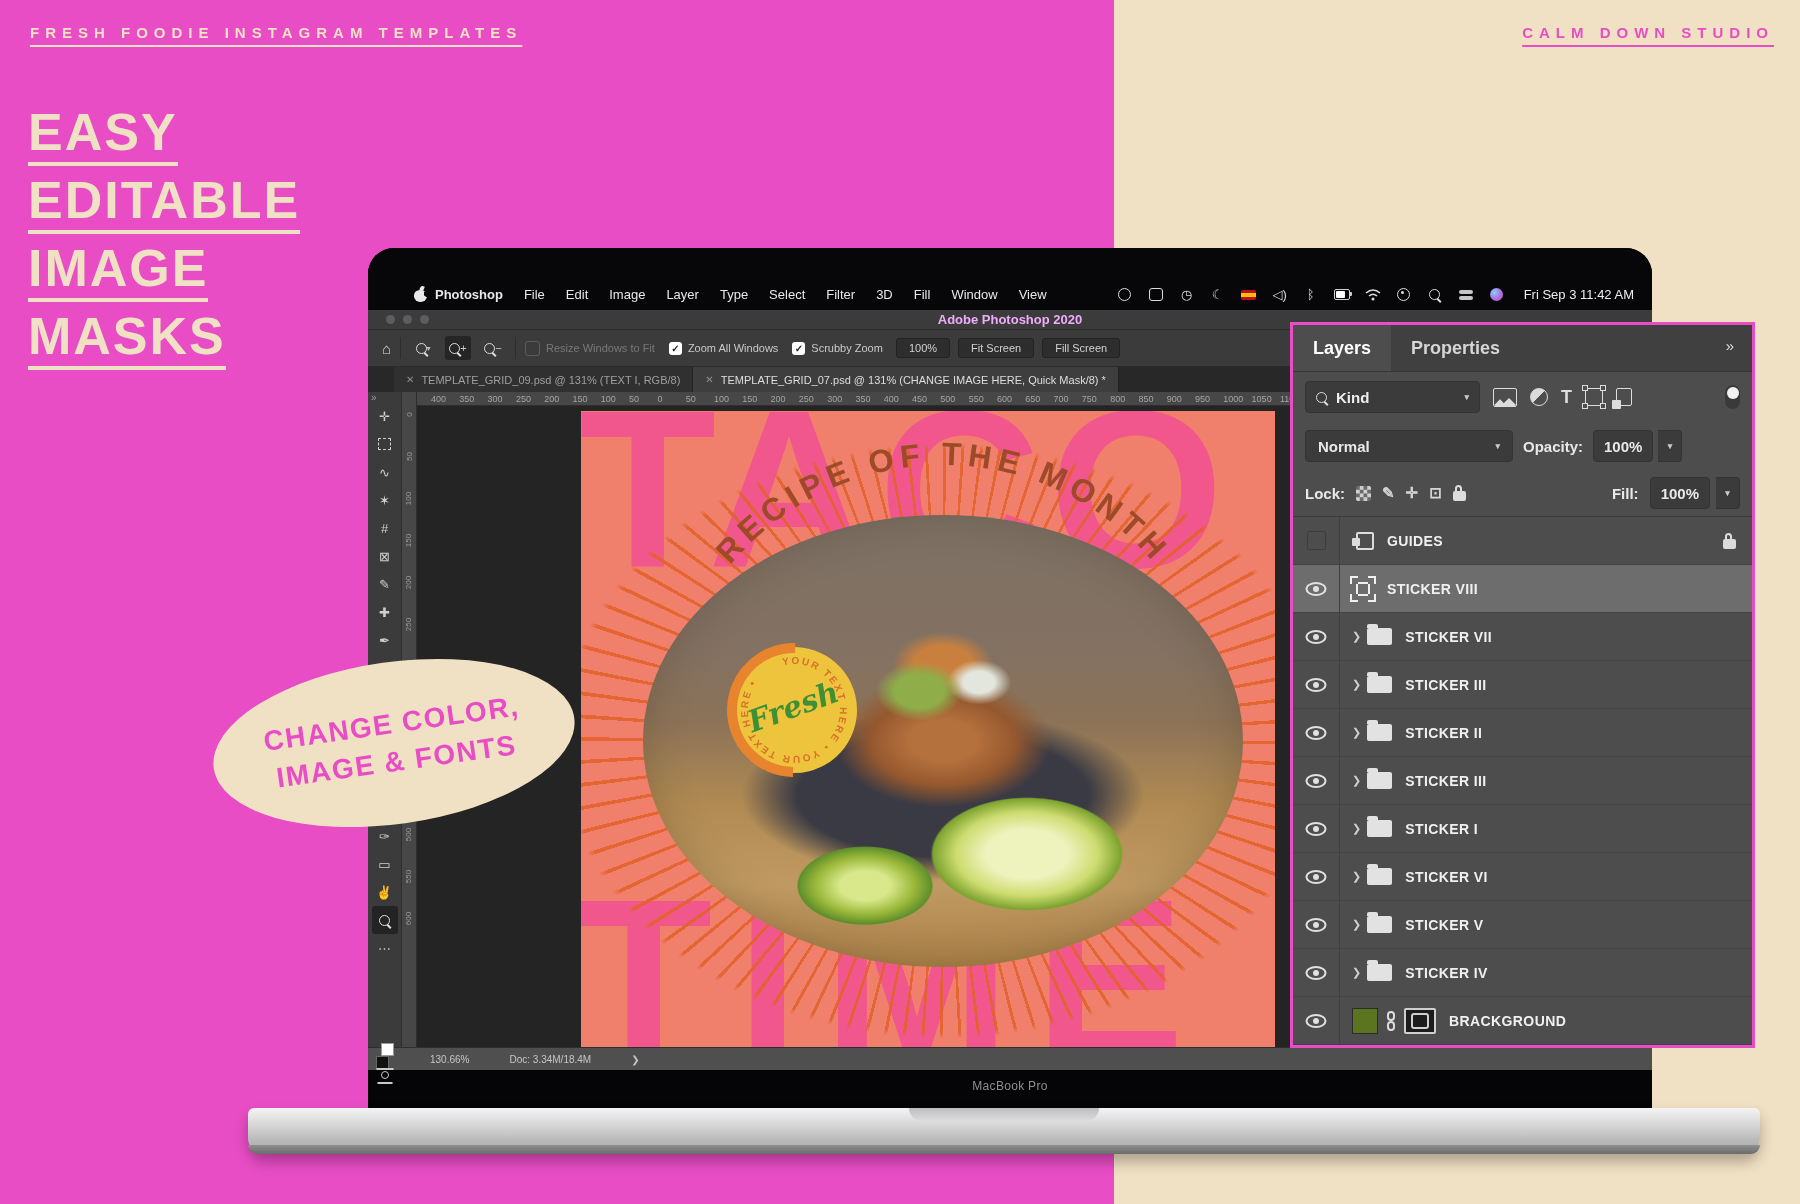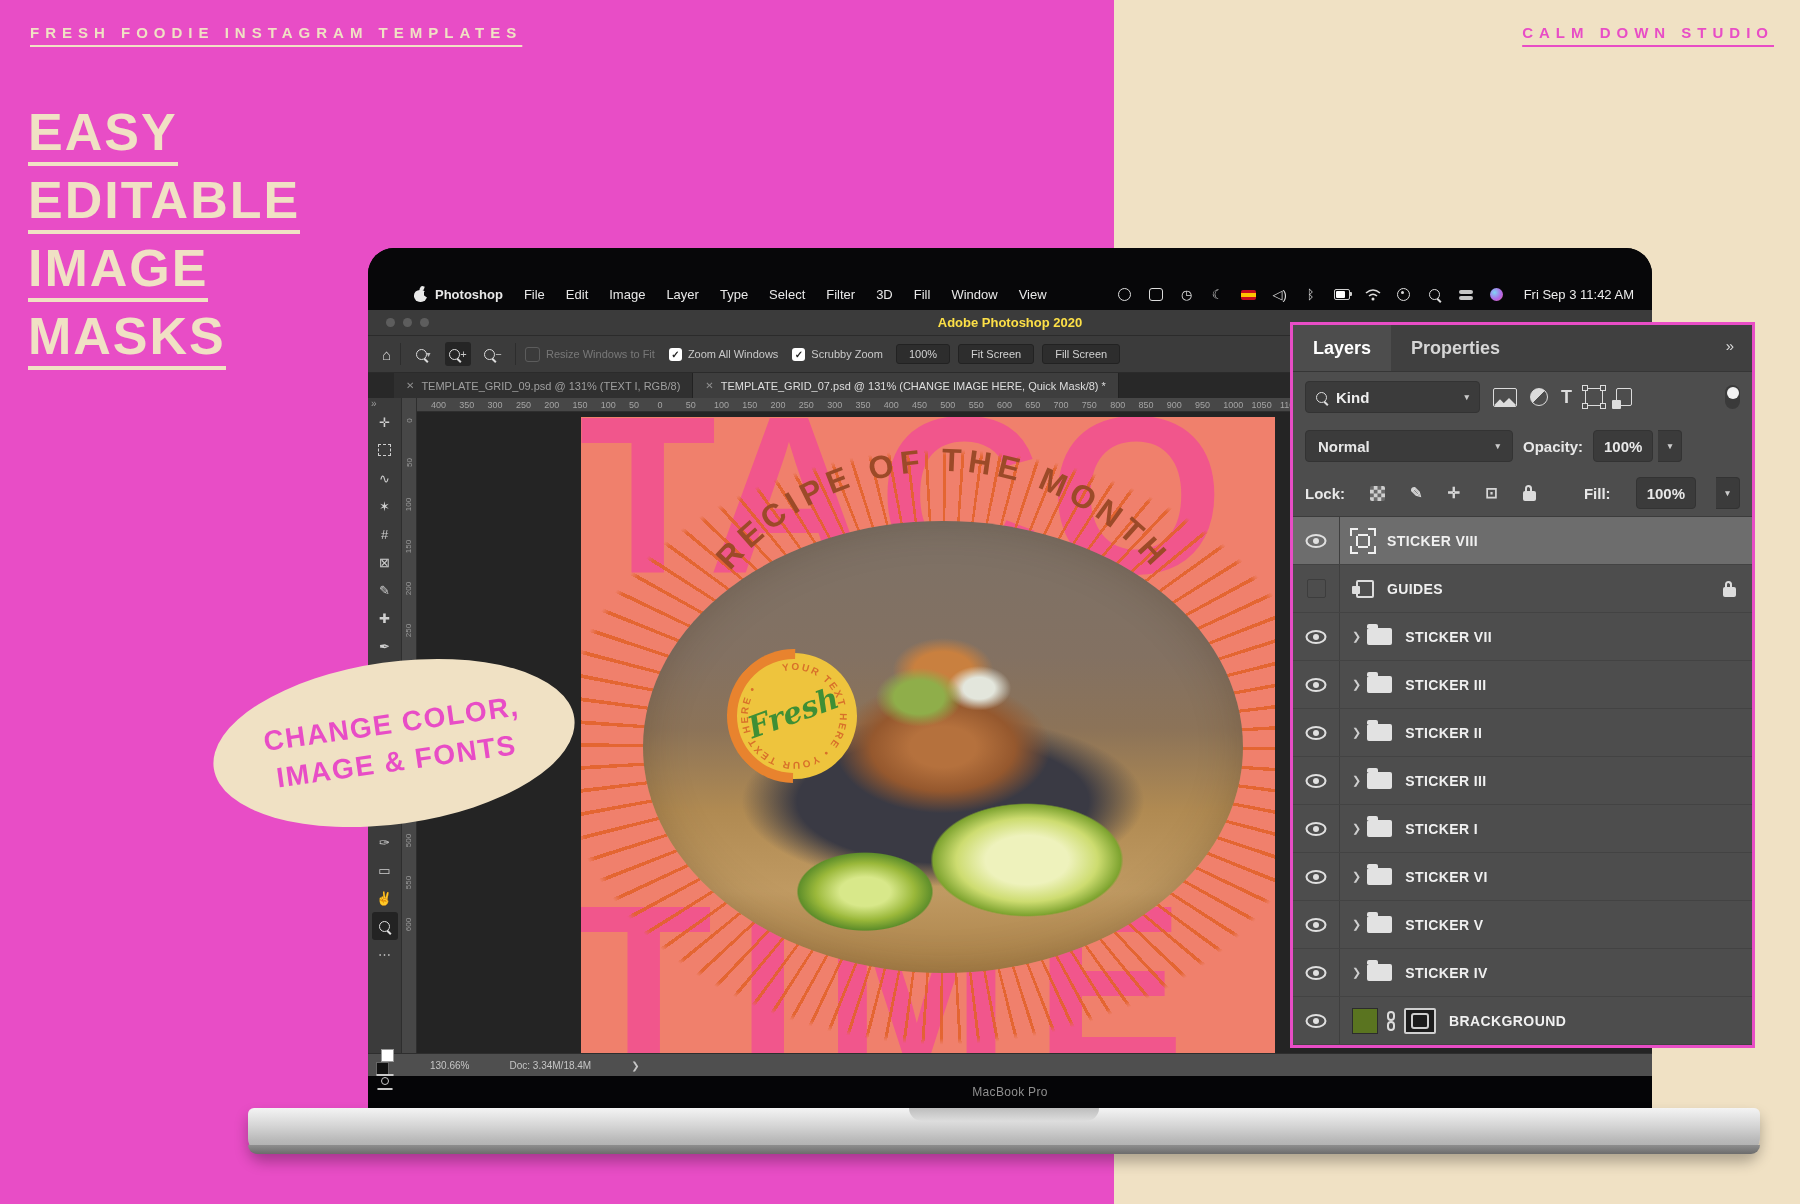--- a/index.html
+++ b/index.html
@@ -48,22 +48,22 @@
   .acct{width:11px;height:11px;border:1.5px solid #dcdcdc;border-radius:50%;position:relative;}
   .acct::before{content:"";position:absolute;left:3px;top:2px;width:3px;height:3px;border-radius:50%;background:#dcdcdc;}
   .mag{width:9px;height:9px;border:1.6px solid #dcdcdc;border-radius:50%;position:relative;display:inline-block;}
   .mag::after{content:"";position:absolute;left:8px;top:8px;width:5px;height:1.8px;background:#dcdcdc;transform:rotate(45deg);transform-origin:0 0;}
   .cc{width:14px;height:10px;display:flex;flex-direction:column;gap:2px;}
   .cc i{height:4px;border-radius:3px;background:#dcdcdc;opacity:.9;}
   .siri{width:13px;height:13px;border-radius:50%;background:radial-gradient(circle at 35% 35%,#7fd4f5,#b06ae8 55%,#e85aa0);}
   .clock-txt{font-size:13px;color:#ececec;margin-left:4px;white-space:nowrap;}
 
   
-  .title-bar{height:26px;background:#3b3b3b;position:relative;display:flex;align-items:center;justify-content:center;
-      color:#fde047;font-size:13px;font-weight:700;border-bottom:1px solid #2b2b2b;box-sizing:border-box;}
+  .title-bar{height:20px;background:#3b3b3b;position:relative;display:flex;align-items:center;justify-content:center;
+      color:#f0abfc;font-size:13px;font-weight:700;border-bottom:1px solid #2b2b2b;box-sizing:border-box;}
   .dots{position:absolute;left:18px;display:flex;gap:8px;}
   .dots i{width:9px;height:9px;border-radius:50%;background:#5d5d5d;}
   .options-bar{height:37px;background:#3b3b3b;display:flex;align-items:center;gap:9px;padding:0 14px;
       color:#c9c9c9;font-size:11px;border-bottom:1px solid #2b2b2b;box-sizing:border-box;}
   .home{font-size:15px;color:#d8d8d8;}
   .sep{width:1px;height:22px;background:#2d2d2d;}
   .tool-btn{width:26px;height:24px;display:flex;align-items:center;justify-content:center;border-radius:3px;}
   .tool-btn[data-state="active"]{background:#252525;}
   .caret{font-size:8px;color:#bdbdbd;}
   .opt-check{display:flex;align-items:center;gap:6px;}
@@ -174,21 +174,21 @@
   .tog-ic{width:15px;height:24px;border-radius:8px;background:#3a3a3a;position:relative;margin-left:auto;}
   .tog-ic::before{content:"";position:absolute;left:1.5px;top:1.5px;width:12px;height:12px;border-radius:50%;background:#f2f2f2;}
   .lp-blend{height:48px;display:flex;align-items:center;gap:10px;padding:0 12px;color:#e8e8e8;font-size:15px;font-weight:700;}
   .blend-box{width:208px;height:32px;background:#3b3b3b;border:1px solid #333;border-radius:4px;display:flex;
       align-items:center;padding:0 12px;box-sizing:border-box;}
   .blend-box .caret{margin-left:auto;font-size:9px;color:#ccc;}
   .val-box{height:32px;background:#3b3b3b;border:1px solid #333;border-radius:4px;display:flex;align-items:center;
       padding:0 10px;box-sizing:border-box;}
   .val-caret{width:24px;height:32px;background:#3b3b3b;border:1px solid #333;border-left:none;border-radius:0 4px 4px 0;
       display:flex;align-items:center;justify-content:center;font-size:9px;color:#ccc;box-sizing:border-box;margin-left:-5px;}
-  .lp-lock{height:46px;display:flex;align-items:center;gap:25px;padding:0 12px;color:#e8e8e8;font-size:15px;font-weight:700;
+  .lp-lock{height:46px;display:flex;align-items:center;gap:11px;padding:0 12px;color:#e8e8e8;font-size:15px;font-weight:700;
       border-bottom:1px solid #3c3c3c;}
   .checker{width:15px;height:15px;background:repeating-conic-gradient(#cfcfcf 0 25%,#6a6a6a 0 50%) 0 0/7.5px 7.5px;border-radius:2px;}
   .lk-glyph{color:#d6d6d6;font-size:15px;}
   .padlock{width:13px;height:10px;background:#dcdcdc;border-radius:2px;position:relative;margin-top:6px;}
   .padlock::before{content:"";position:absolute;left:2px;top:-6px;width:7px;height:8px;border:2px solid #dcdcdc;
       border-bottom:none;border-radius:5px 5px 0 0;box-sizing:border-box;}
   .lp-rows{display:flex;flex-direction:column;}
   .lrow{height:47px;display:flex;align-items:center;border-bottom:1px solid #434343;background:#4d4d4d;}
   .lrow[data-state="selected"]{background:#6d6d6d;}
   .eye-col{width:46px;align-self:stretch;display:flex;align-items:center;justify-content:center;border-right:1px solid #3f3f3f;}
@@ -634,52 +634,52 @@
     <span class="lk-glyph">✛</span>
     <span class="lk-glyph">⊡</span>
     <span class="padlock"></span>
     <span style="margin-left:auto;">Fill:</span>
     <span class="val-box">100%</span>
     <span class="val-caret">▾</span>
   </div>
 
   <div class="lp-rows">
 
+      <div class="lrow" data-state="" data-icon="group" data-eye="false" data-chev="false" data-lock="true">
+        <span class="eye-col">
+
+          <span class="eye-empty"></span>
+        </span>
+
+        <span class="ic ic-group grp"></span>
+
+        <span class="lname">GUIDES</span>
+        <span class="row-lock padlock"></span>
+      </div>
+
       <div class="lrow" data-state="selected" data-icon="frame" data-eye="true" data-chev="false" data-lock="false">
         <span class="eye-col">
           <svg class="eye-svg" width="22" height="14" viewBox="0 0 22 14">
             <ellipse cx="11" cy="7" rx="9.5" ry="6" fill="none" stroke="#e0e0e0" stroke-width="2"></ellipse>
             <circle cx="11" cy="7" r="3" fill="#e0e0e0"></circle>
           </svg>
 
         </span>
 
         <span class="ic ic-frame frameic">
           <i></i>
           <i></i>
           <i></i>
           <i></i>
         </span>
 
         <span class="lname">STICKER VIII</span>
 
       </div>
 
-      <div class="lrow" data-state="" data-icon="group" data-eye="false" data-chev="false" data-lock="true">
-        <span class="eye-col">
-
-          <span class="eye-empty"></span>
-        </span>
-
-        <span class="ic ic-group grp"></span>
-
-        <span class="lname">GUIDES</span>
-        <span class="row-lock padlock"></span>
-      </div>
-
       <div class="lrow" data-state="" data-icon="folder" data-eye="true" data-chev="true" data-lock="false">
         <span class="eye-col">
           <svg class="eye-svg" width="22" height="14" viewBox="0 0 22 14">
             <ellipse cx="11" cy="7" rx="9.5" ry="6" fill="none" stroke="#e0e0e0" stroke-width="2"></ellipse>
             <circle cx="11" cy="7" r="3" fill="#e0e0e0"></circle>
           </svg>
 
         </span>
         <span class="chev">❯</span>
         <span class="ic ic-folder folder"></span>

